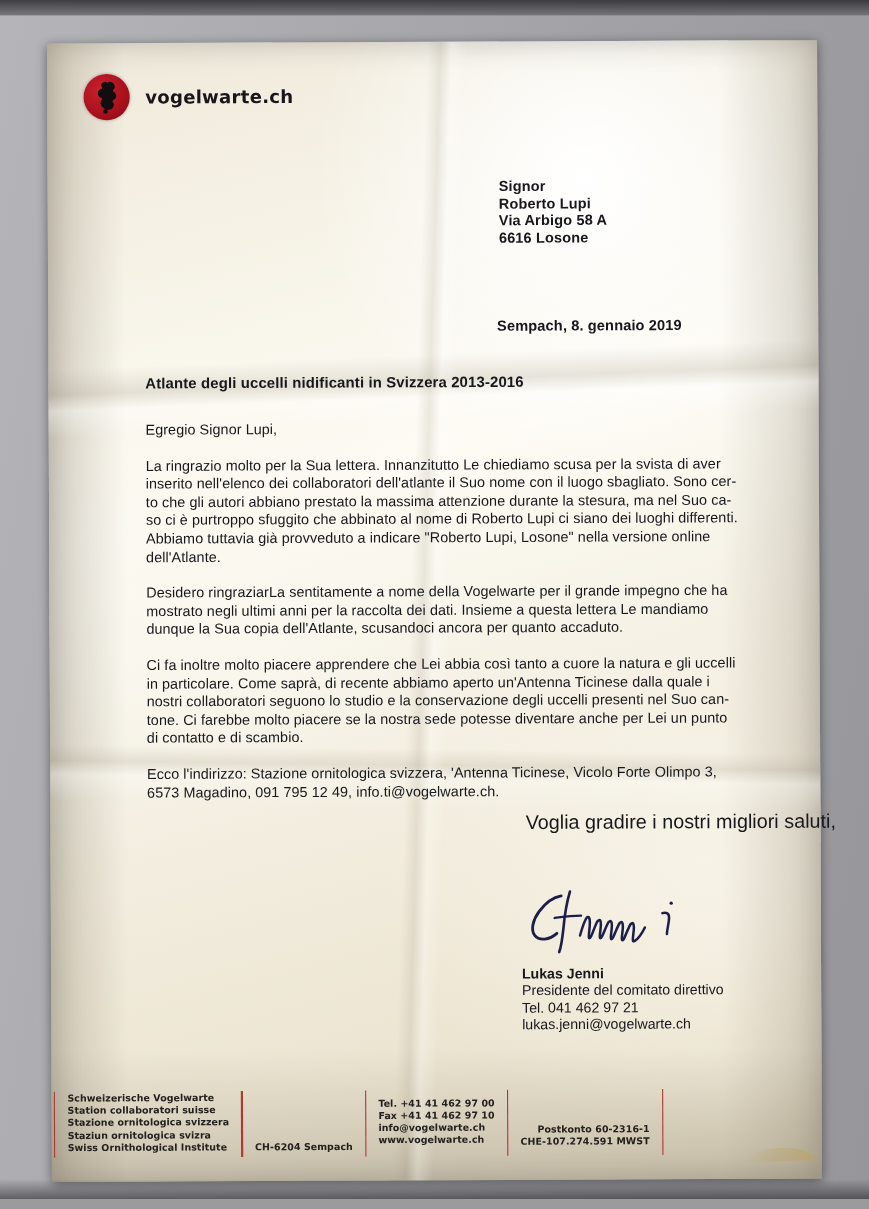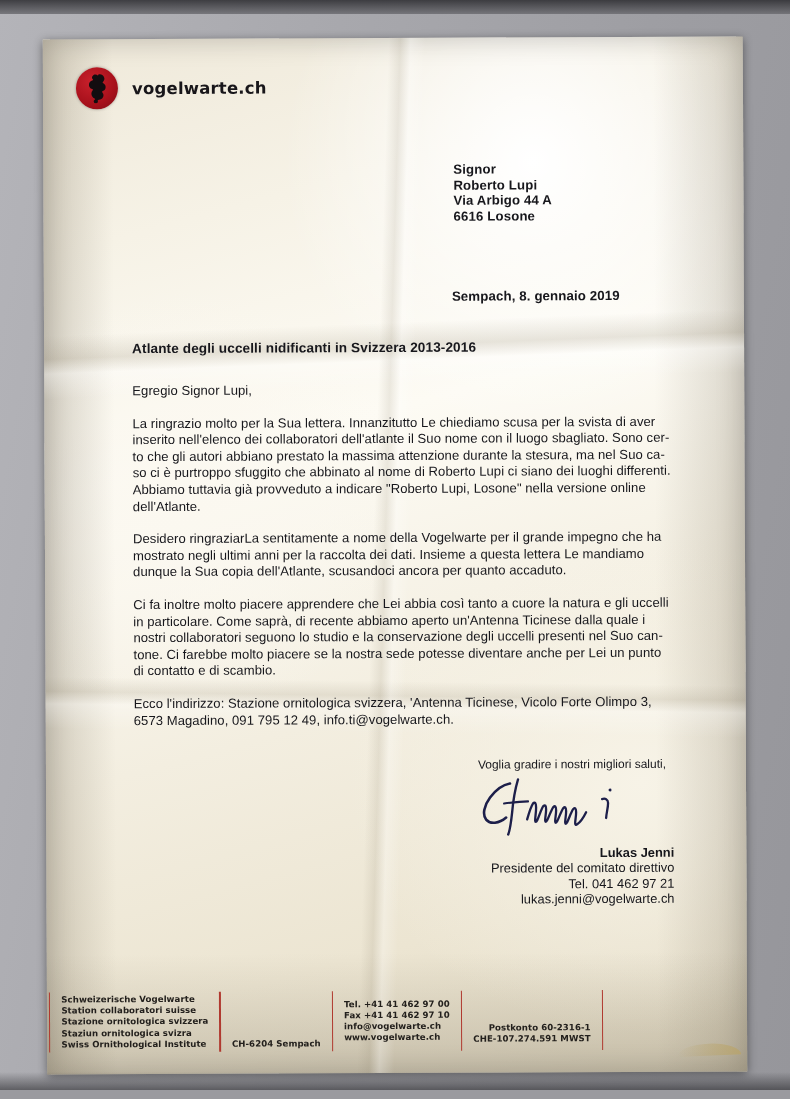--- a/index.html
+++ b/index.html
@@ -158,30 +158,29 @@
     line-height: 16.6px;
     font-weight: 500;
     letter-spacing: .05px;
   }
   #body .salut { margin-bottom: 16px; }
   #body p { margin: 0 0 16px 0; }
   #body p .ln { display: block; white-space: nowrap; }
 
   #closing {
     left: 432px;
-    top: 720px;
-    font-size: 12px;
+    top: 700px;
+    font-size: 18px;
     font-weight: 500;
     white-space: nowrap;
   }
 
   #signature-area {
     left: 428px;
-    top: 740px;
-    text-align: right;
+    top: 771px;
   }
   #signature-ink {
     width: 200px;
     height: 62px;
     color: #1d1f4a;
   }
   #signer {
     margin-top: 2px;
     font-size: 12.9px;
     line-height: 15.4px;
@@ -257,21 +256,21 @@
         <svg class="bird" viewBox="0 0 24 30">
           <path fill="currentColor" d="M13.5 1.2c2.9-.6 5.4 1.1 5.9 3.6.3 1.5-.2 2.7-1.2 3.6-.7.6-.6 1.2.2 1.7 1.8 1.1 2.6 2.7 2.2 4.6-.3 1.5-1.3 2.5-2.7 3.1-.9.4-1 .9-.4 1.6 1.1 1.3 1.3 2.8.6 4.3-.8 1.7-2.4 2.6-4.3 2.7-1 .1-1.3.5-1 1.4.3 1-.1 1.8-1 2.2-1.2.5-2.4 0-2.9-1.1-.4-1-.1-1.9.8-2.5.6-.4.6-.8-.1-1.2-2-1-3.1-2.6-3.2-4.8 0-1.2.4-2.2 1.2-3.1.6-.7.5-1.2-.4-1.5-2.2-.8-3.4-2.5-3.2-4.7.2-1.9 1.4-3.2 3.3-3.8.9-.3 1-.8.4-1.5C6.6 4.5 7 2.6 8.7 1.6c1.4-.8 3.1-.6 4.2.5.2.2.4.2.6-.9z"></path>
         </svg>
       </div>
       <div id="brand">vogelwarte.ch</div>
     </div>
 
     <div id="recipient" class="blk">
       <div>Signor</div>
       <div>Roberto Lupi</div>
-      <div>Via Arbigo 44 A</div>
+      <div>Via Arbigo 58 A</div>
       <div>6616 Losone</div>
     </div>
 
     <div id="dateline" class="blk">Sempach, 8. gennaio 2019</div>
 
     <div id="subject" class="blk">Atlante degli uccelli nidificanti in Svizzera 2013-2016</div>
 
     <div id="body" class="blk">
       <div class="salut">Egregio Signor Lupi,</div>
 

